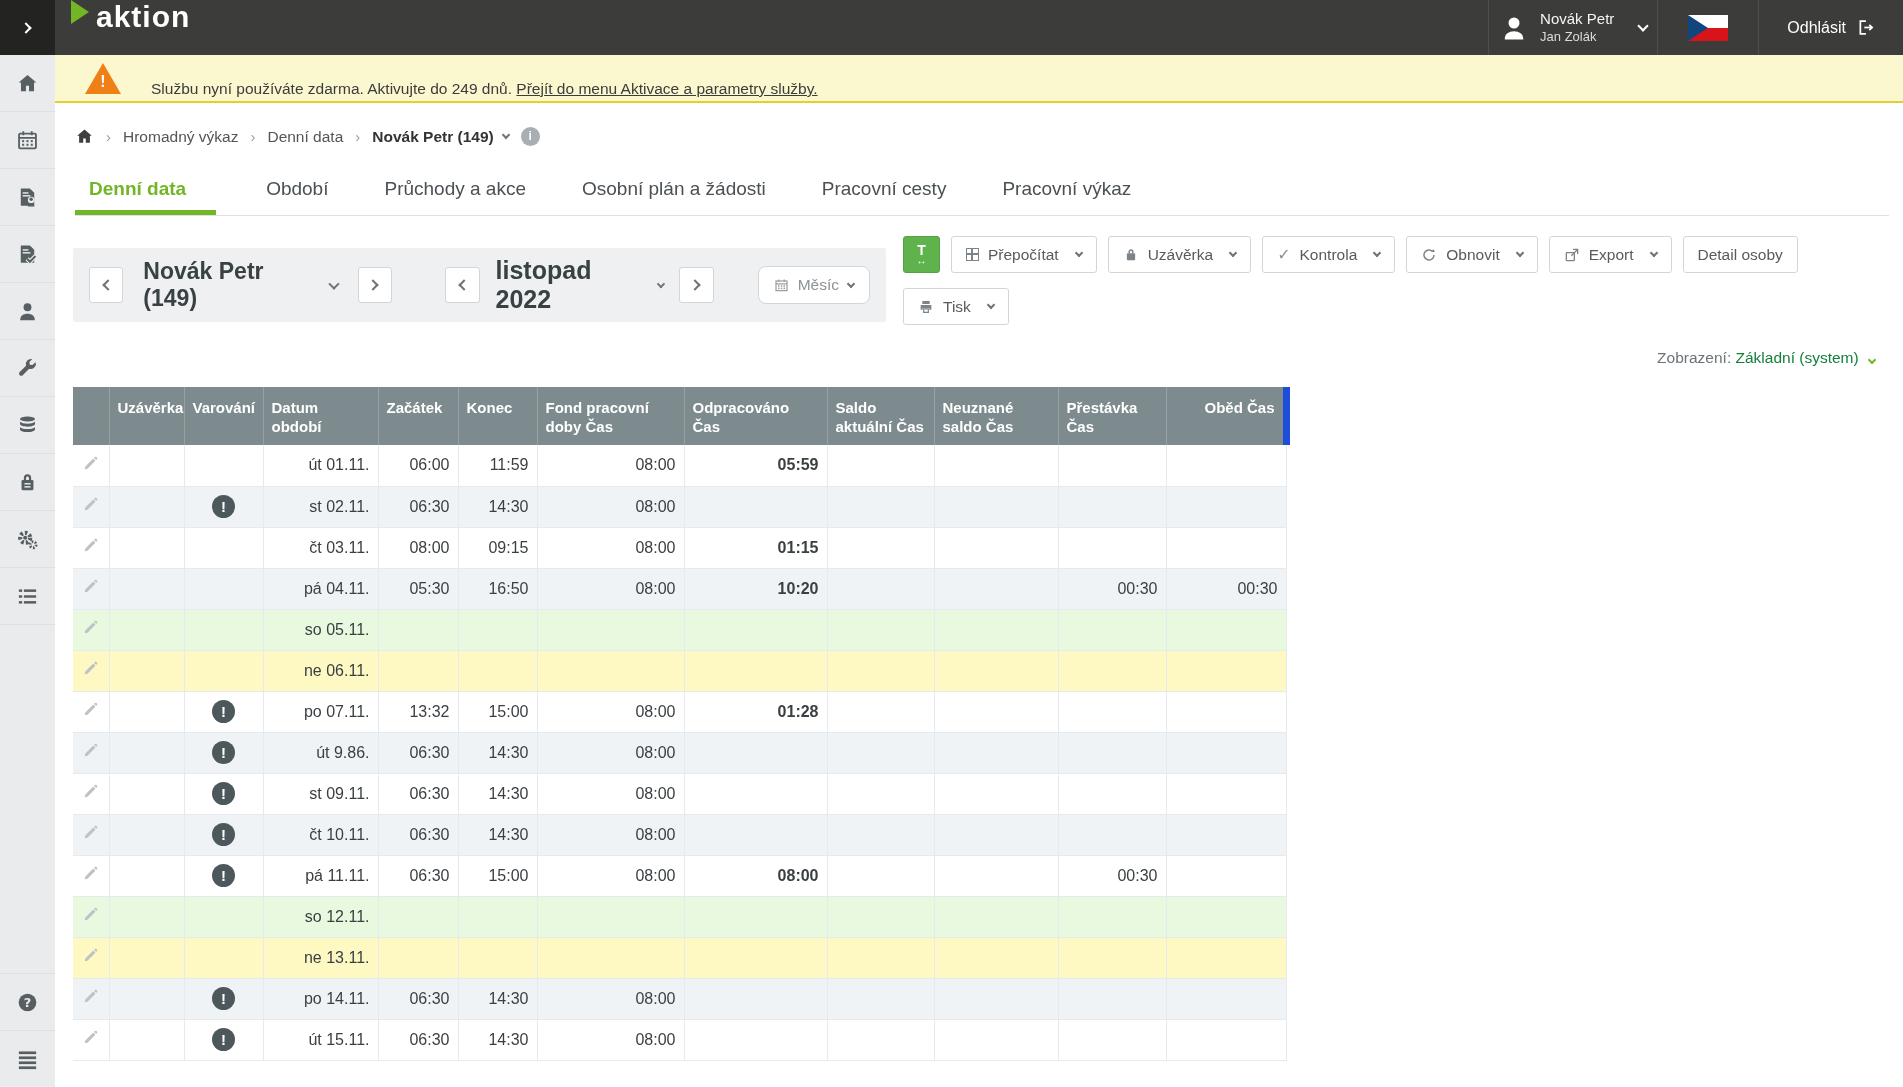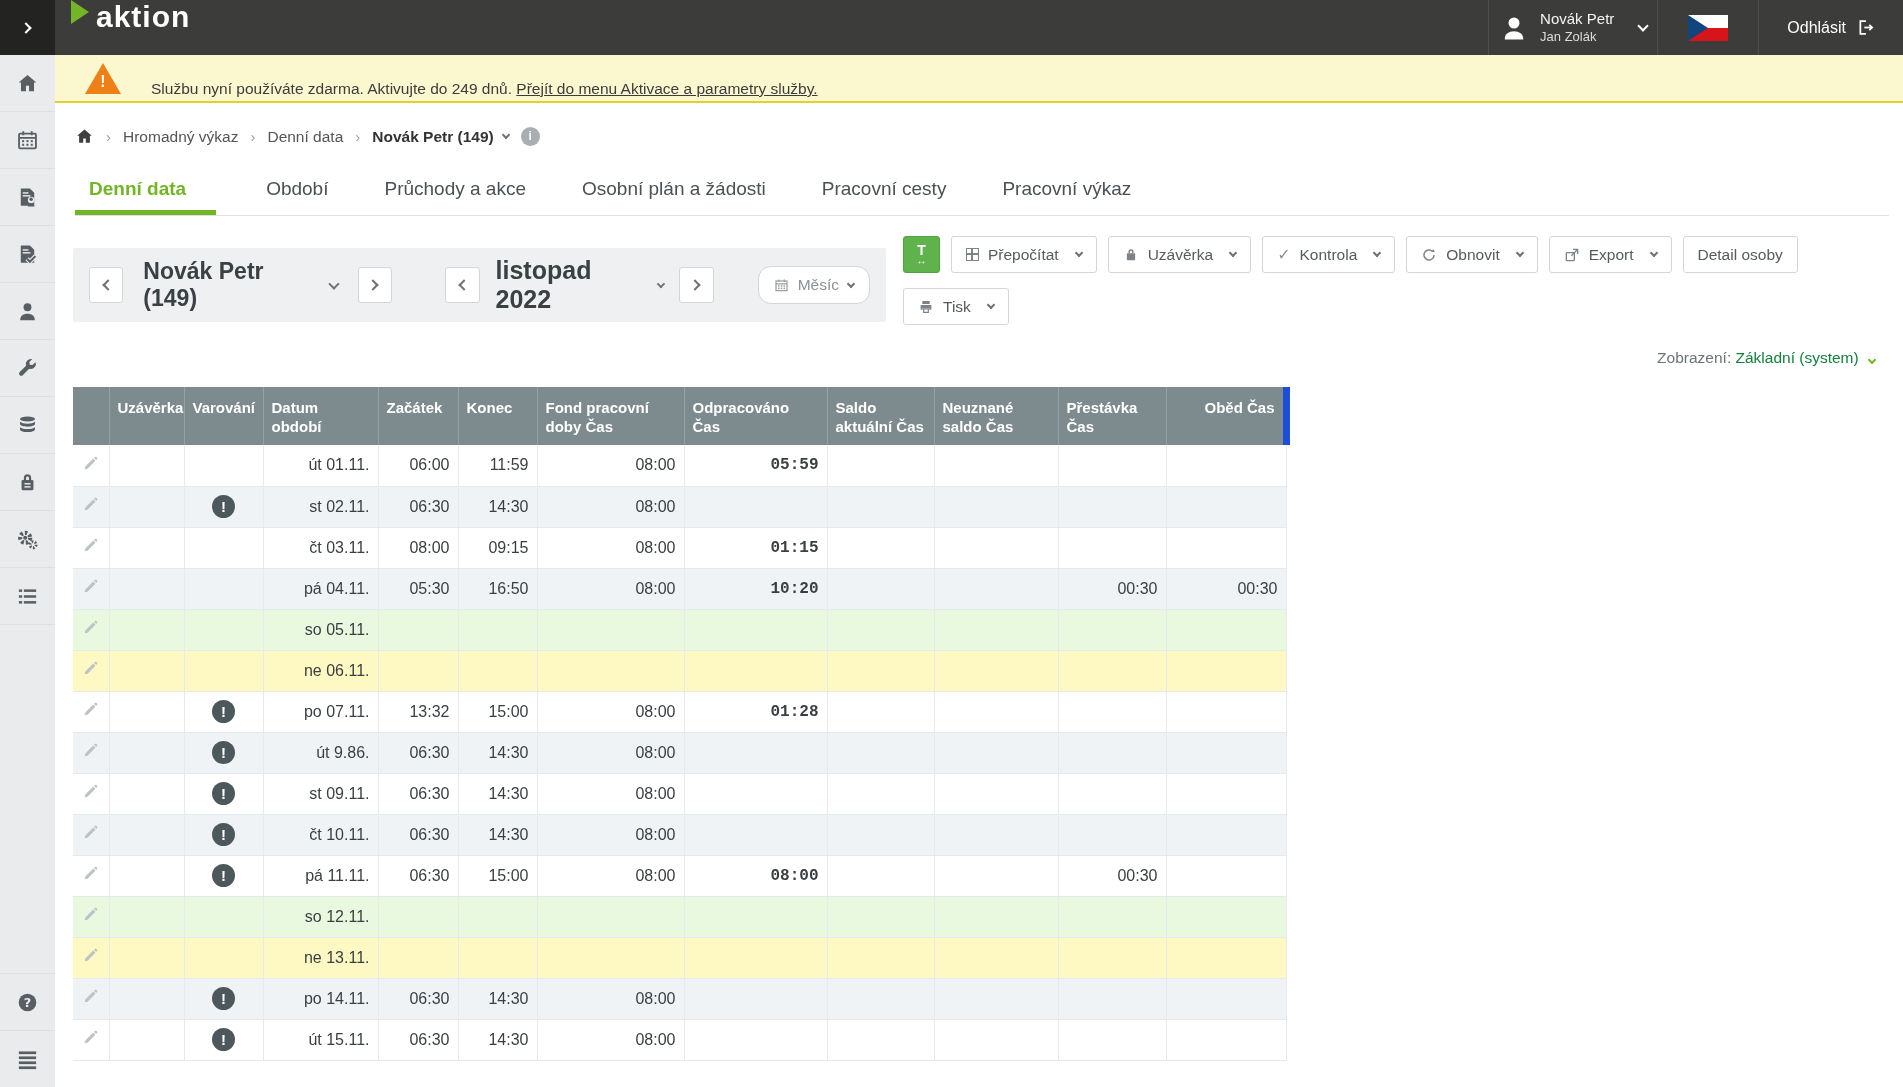--- a/index.html
+++ b/index.html
@@ -59,21 +59,21 @@
   .tab { font-size:19px; color:#4a5054; padding:0 6px 15px 6px; cursor:pointer; }
   .tab.active { color:#72b626; font-weight:bold; box-shadow:inset 0 -5px 0 0 #72b626; padding-left:14px; padding-right:30px; }
 
   .controls { margin-top:20px; padding-left:18px; display:flex; align-items:flex-start; }
   .selector-panel { margin-top:12px; width:813px; height:74px; background:#eef0f1; border-radius:2px; display:flex; align-items:center; padding:0 16px; }
   .nav-btn { width:36px; height:36px; background:#fff; border:1px solid #d2d6d8; border-radius:3px; display:flex; align-items:center; justify-content:center; cursor:pointer; }
   .person-label { display:flex; align-items:center; gap:16px; margin:0 20px; cursor:pointer; }
   .person-text { font-size:23px; font-weight:bold; color:#3a4144; }
   .month-label { display:flex; align-items:center; gap:12px; margin:0 16px; cursor:pointer; }
   .month-text { font-size:25px; font-weight:bold; color:#3a4144; }
-  .gran-btn { margin-left:44px; height:38px; background:#fff; border:1px solid #d2d6d8; border-radius:13px; display:flex; align-items:center; gap:9px; padding:0 15px; color:#8c9296; font-size:15.5px; cursor:pointer; }
+  .gran-btn { margin-left:44px; height:38px; background:#fff; border:1px solid #d2d6d8; border-radius:8px; display:flex; align-items:center; gap:9px; padding:0 15px; color:#8c9296; font-size:15.5px; cursor:pointer; }
   .gran-btn svg { width:15px; height:15px; color:#9aa0a3; }
 
   .toolbar { margin-left:17px; display:flex; flex-direction:column; gap:15px; }
   .toolbar-row { display:flex; gap:11px; }
   .btn { height:37px; background:#fff; border:1px solid #d2d6d8; border-radius:3px; display:flex; align-items:center; gap:9px; padding:0 14px; font-size:15.5px; color:#565b5f; cursor:pointer; font-family:inherit; }
   .btn .chev { margin-left:8px; }
   .btn svg { width:16px; height:16px; color:#7d8489; }
   .btn-green { width:37px; background:#5fb24c; border-color:#54a343; justify-content:center; padding:0; }
   .tins { display:flex; flex-direction:column; align-items:center; line-height:1; color:#fff; }
   .tins b { font-size:14px; } .tins i { font-style:normal; font-size:10px; margin-top:-1px; }
@@ -95,21 +95,21 @@
   .grid tr.row-sat td { background:#e9f9e0; }
   .grid tr.row-sun td { background:#fef9c3; }
   .c-edit { text-align:center; }
   .pencil-icon { color:#bcc2c5; display:inline-flex; cursor:pointer; }
   .pencil-icon svg { width:17px; height:17px; }
   .c-warn { text-align:center; }
   .warn-badge { display:inline-block; width:23px; height:23px; border-radius:50%; background:#4d585c; color:#fff; font-weight:bold; font-size:15px; line-height:23px; text-align:center; cursor:pointer; }
   .c-date { color:#82b54b; text-align:right; padding-right:10px; }
   .c-start,.c-end,.c-fund,.c-worked,.c-saldo,.c-unrec { text-align:right; padding-right:13px; }
   .c-break,.c-lunch { text-align:right; padding-right:8px; }
-  .c-worked { font-weight:bold; color:#2b2f31;font-family:Liberation Mono, monospace; }
+  .c-worked { font-weight:bold; color:#2b2f31; }
 </style>
 </head>
 <body>
 
 <header class="topbar">
   <div class="toggle">
     <span class="chev chev-right chev-white"></span>
   </div>
   <div class="logo">
     <span class="logo-tri"></span>

